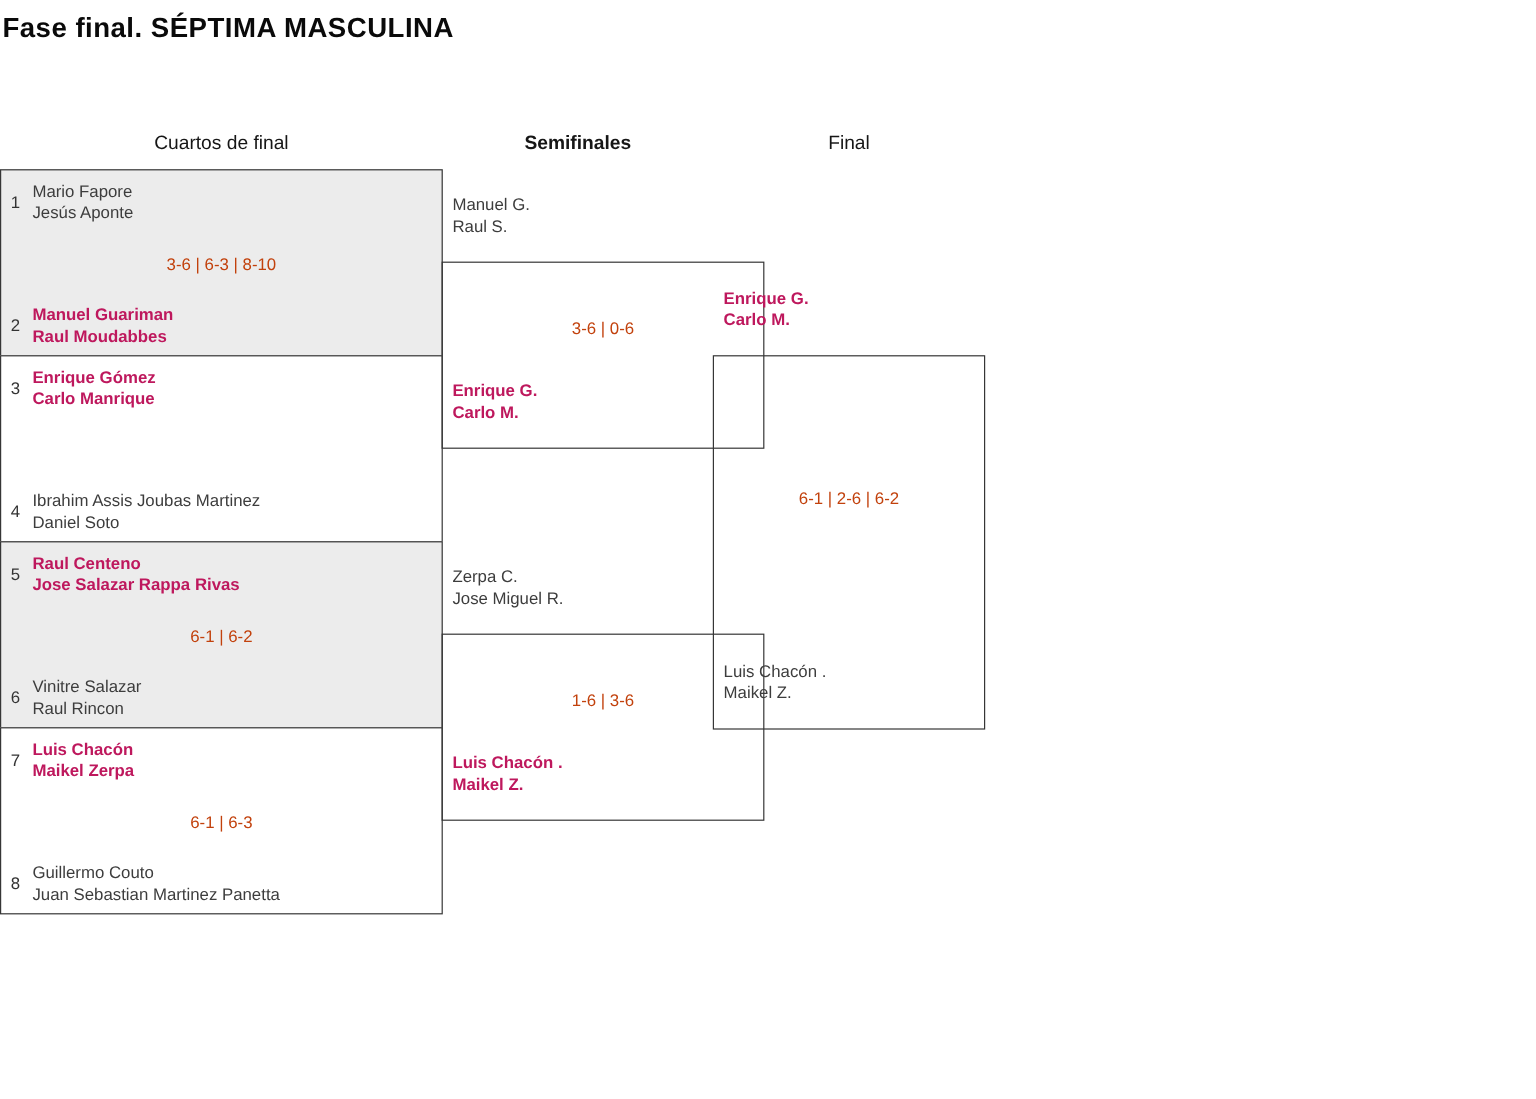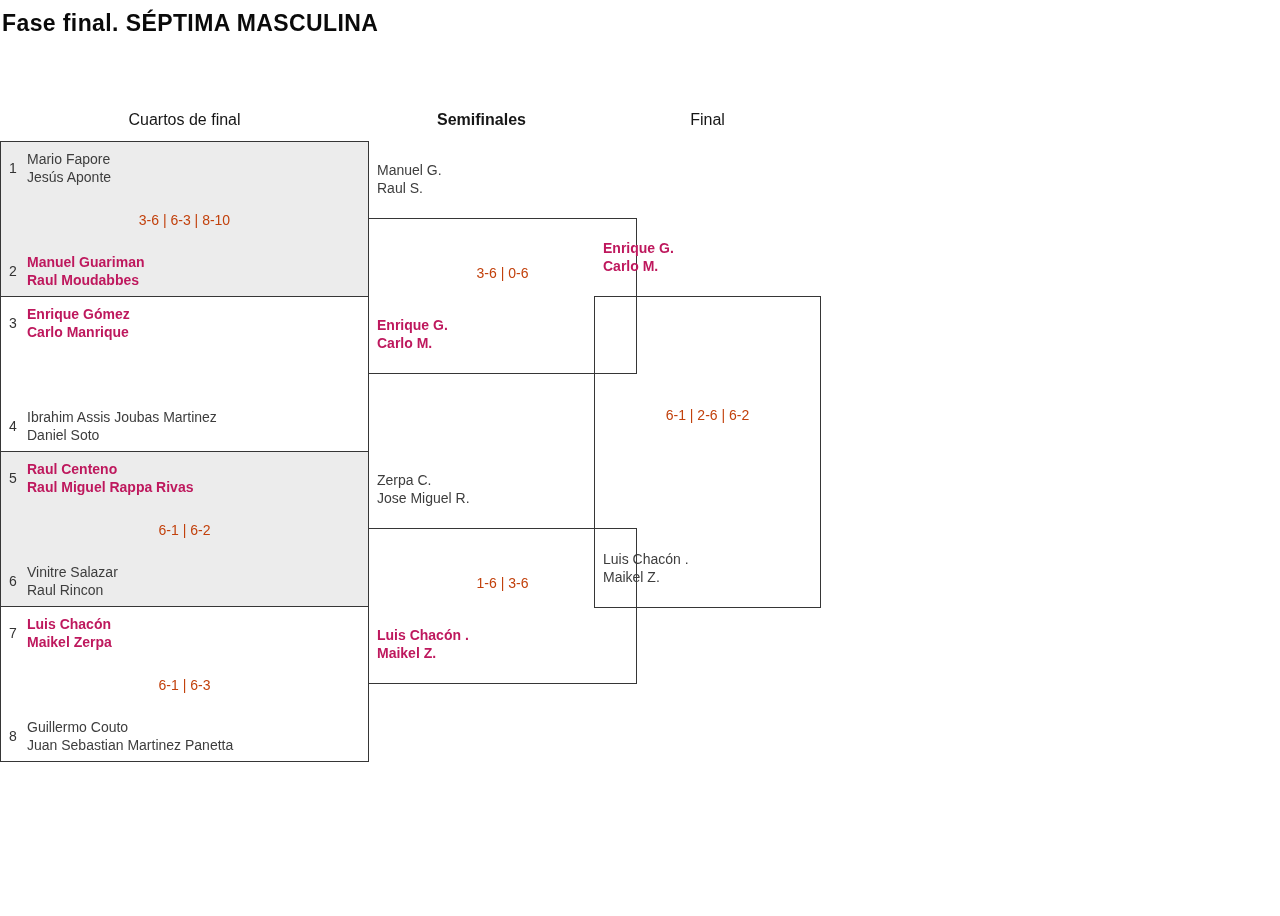--- a/index.html
+++ b/index.html
@@ -97,21 +97,21 @@
         <div>Daniel Soto</div>
       </div>
     </div>
   </div>
 
   <div class="box qf alt" style="top:451px">
     <div class="row row-top">
       <span class="seed">5</span>
       <div class="team winner">
         <div>Raul Centeno</div>
-        <div>Raul Miguel Rappa Rivas</div>
+        <div>Jose Salazar Rappa Rivas</div>
       </div>
     </div>
     <div class="score">6-1 | 6-2</div>
     <div class="row row-bottom">
       <span class="seed">6</span>
       <div class="team">
         <div>Vinitre Salazar</div>
         <div>Raul Rincon</div>
       </div>
     </div>

